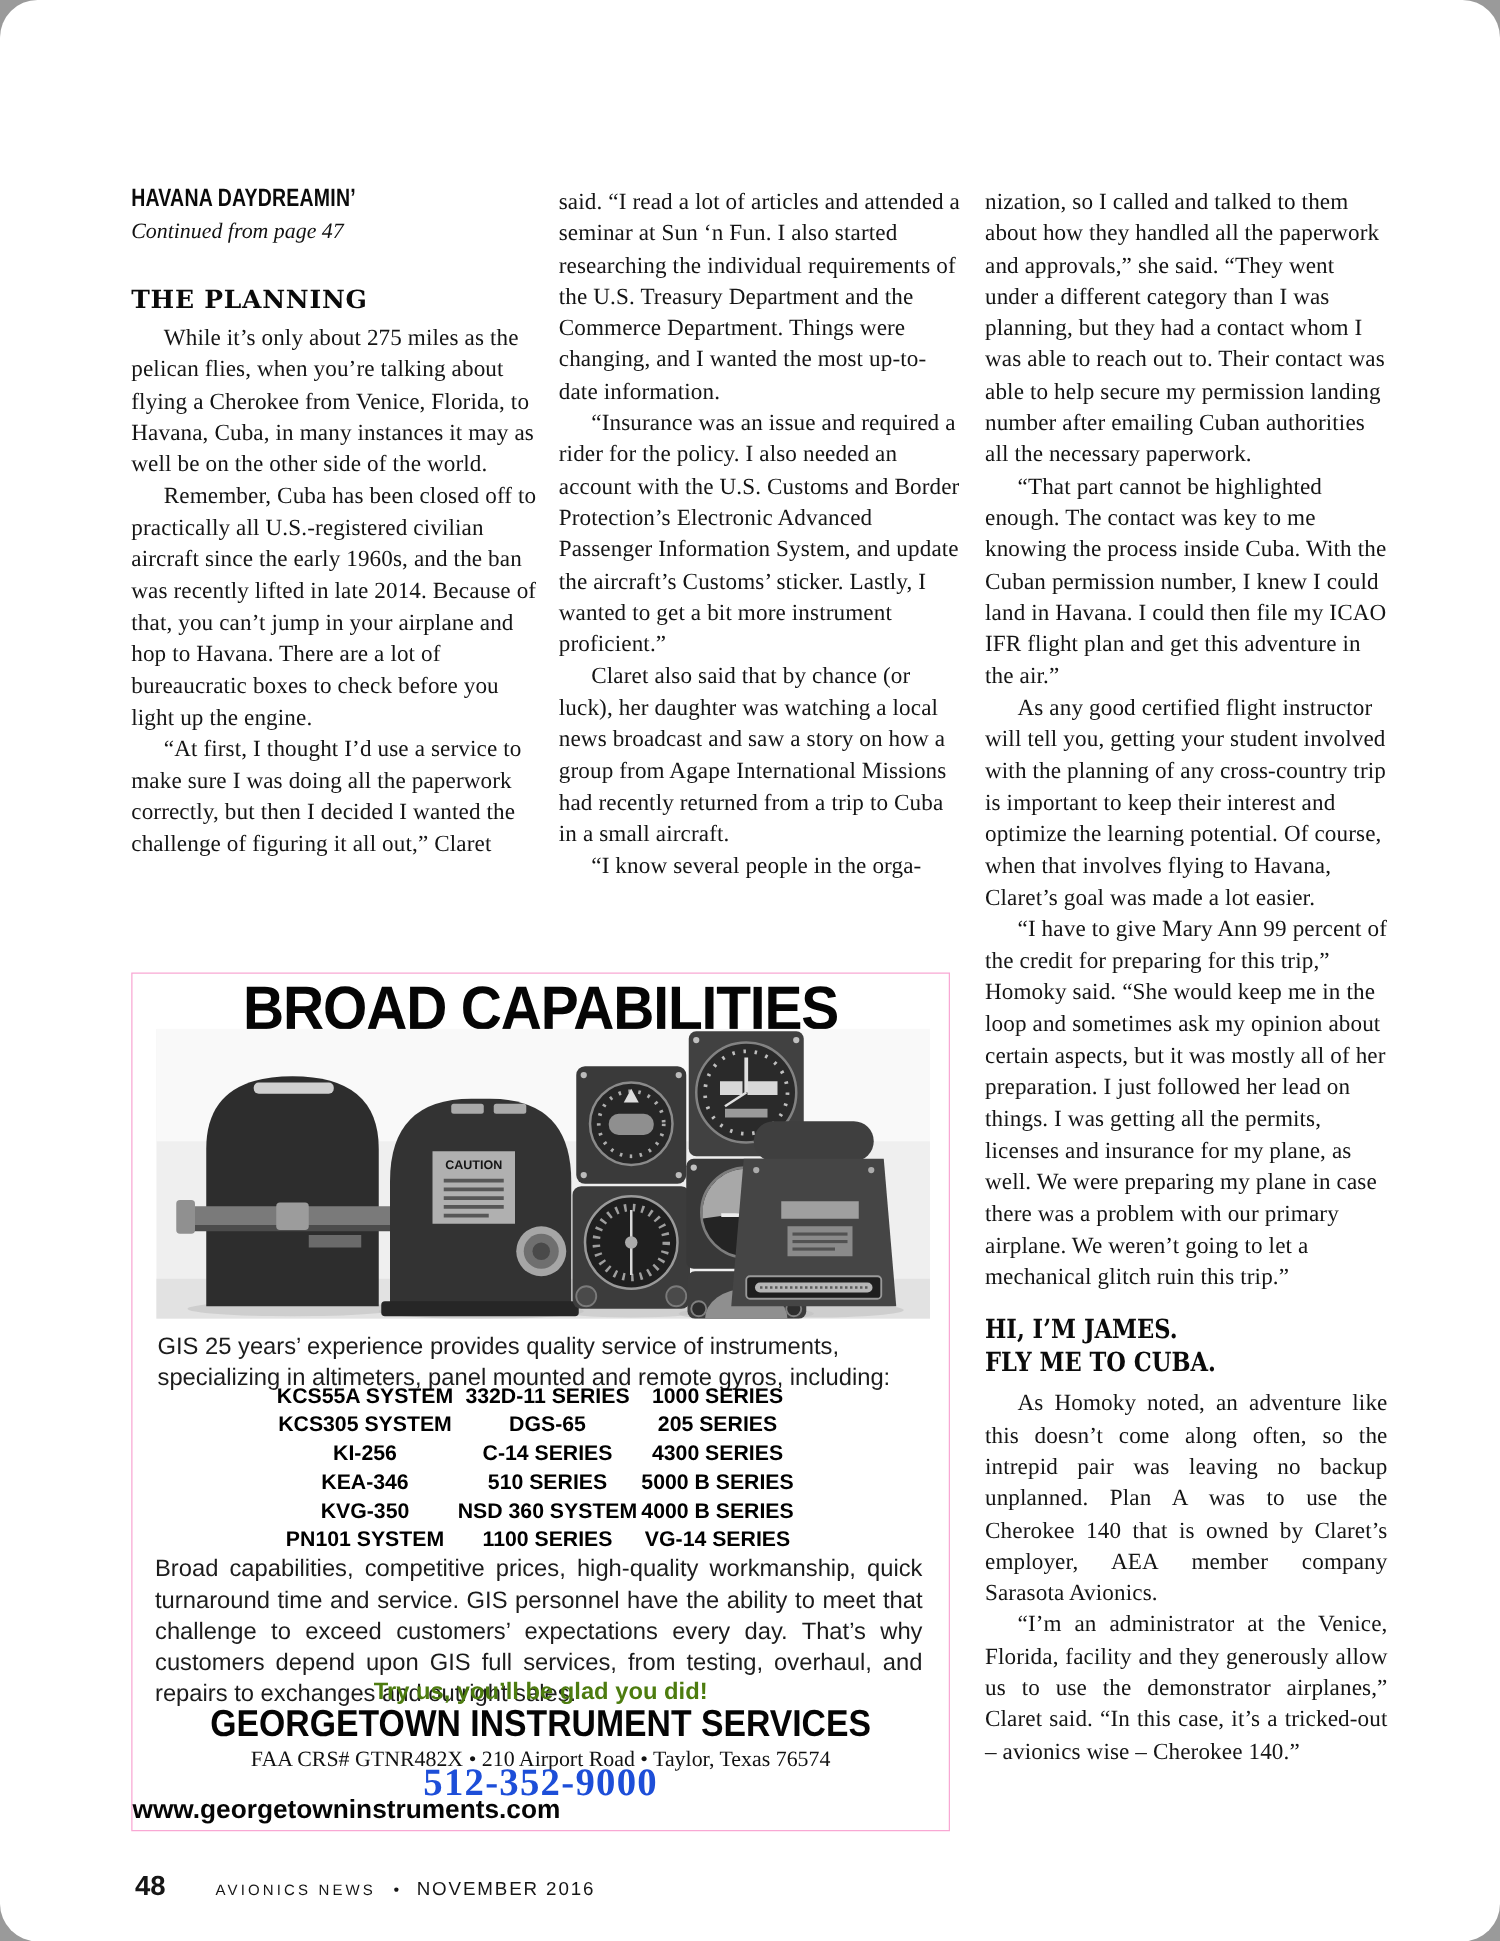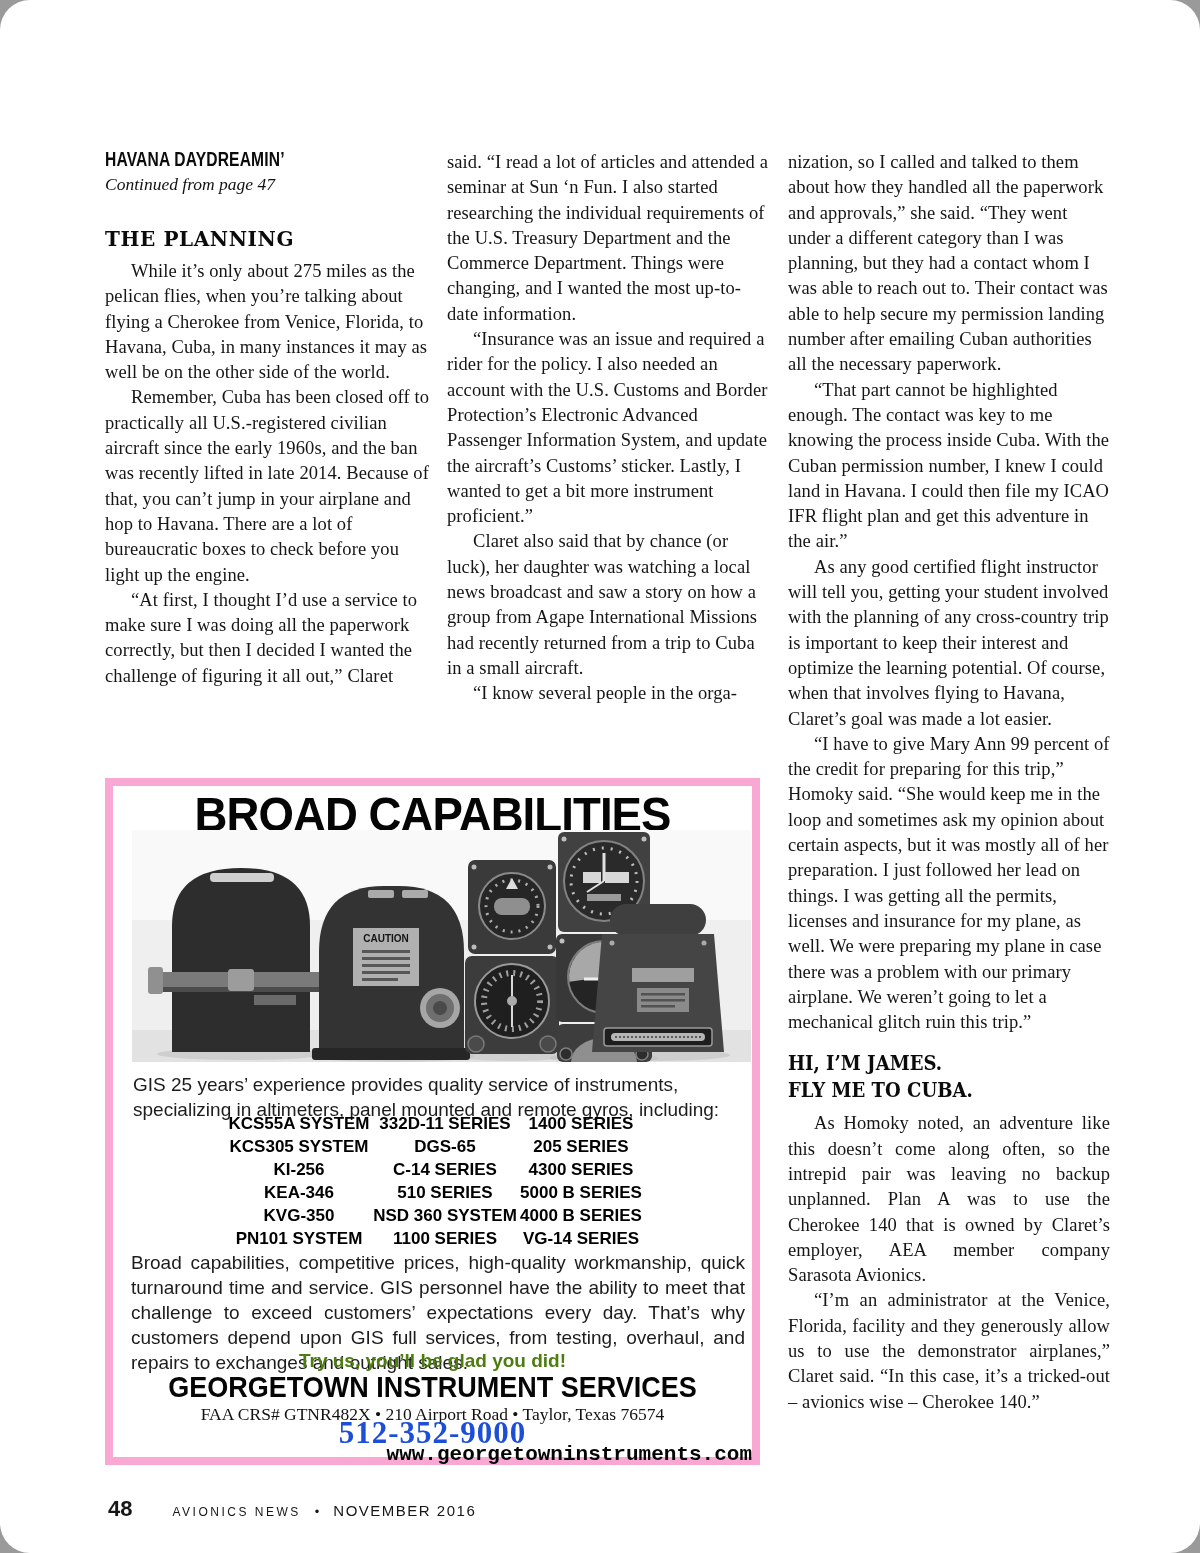--- a/index.html
+++ b/index.html
@@ -11,21 +11,21 @@
   .continued{font-style:italic;font-size:17.5px;margin-top:3px;color:#111;}
   .slab{font-family:"DejaVu Serif",serif;font-weight:bold;font-size:20px;letter-spacing:.6px;
         color:#0b0b0b;margin:0;}
   .slab-head{margin-top:32px;margin-bottom:8px;}
   .subhead-line{font-family:"DejaVu Serif",serif;font-weight:bold;font-size:21px;line-height:27px;
         color:#0b0b0b;transform:scaleX(.86);transform-origin:left;white-space:nowrap;}
   .bp{font-size:18.5px;line-height:25.3px;margin:0;text-indent:26px;letter-spacing:.1px;}
   .noind{text-indent:0;}
   .justify{text-align:justify;}
   
-  .ad{position:absolute;left:105px;top:778px;width:655px;height:687px;border:8px solid #f9a8d4;
+  .ad{position:absolute;left:105px;top:778px;width:655px;height:687px;border:1px solid #f9a8d4;
       box-sizing:border-box;background:#fff;}
   .ad-headline{position:absolute;left:0;top:2px;width:100%;text-align:center;
       font-family:"Liberation Sans",sans-serif;font-weight:bold;font-size:49px;line-height:52px;
       color:#050505;transform:scaleX(.93);transform-origin:center;white-space:nowrap;letter-spacing:-1px;}
   .ad-photo{position:absolute;left:19px;top:44px;width:619px;height:232px;}
   .ad-intro{position:absolute;left:20px;top:286px;width:610px;
       font-family:"Liberation Sans",sans-serif;font-size:19px;line-height:25px;color:#1c1c1c;}
   .series-col{position:absolute;font-family:"Liberation Sans",sans-serif;font-weight:bold;
       font-size:17px;line-height:23px;text-align:center;color:#000000;white-space:nowrap;}
   .series-col div{height:23px;}
@@ -34,22 +34,22 @@
   .ad-tagline{position:absolute;left:0;top:564px;width:100%;text-align:center;
       font-family:"Liberation Sans",sans-serif;font-weight:bold;font-size:19px;color:#4d7c0f;}
   .ad-company{position:absolute;left:0;top:585px;width:100%;text-align:center;
       font-family:"Liberation Sans",sans-serif;font-weight:bold;font-size:30px;line-height:32px;
       color:#050505;transform:scaleX(.9);transform-origin:center;white-space:nowrap;}
   .ad-address{position:absolute;left:0;top:618px;width:100%;text-align:center;
       font-family:Liberation Serif, serif;font-size:17.5px;color:#111;}
   .ad-phone{position:absolute;left:0;top:630px;width:100%;text-align:center;
       font-family:"Liberation Serif",serif;font-weight:bold;font-size:31px;line-height:34px;
       letter-spacing:1px;color:#1d4ed8;}
-  .ad-url{position:absolute;left:0;top:657px;width:100%;text-align:right;
-      font-family:Liberation Mono, monospace;font-weight:bold;font-size:21px;color:#050505;}
+  .ad-url{position:absolute;left:0;top:657px;width:100%;text-align:left;
+      font-family:Liberation Sans, sans-serif;font-weight:bold;font-size:21px;color:#050505;}
   
   .footer{position:absolute;left:108px;top:1496px;font-family:"Liberation Sans",sans-serif;color:#161616;}
   .footer .pn{font-weight:bold;font-size:22px;vertical-align:baseline;}
   .footer .mag{font-size:12px;letter-spacing:2.5px;margin-left:40px;}
   .footer .sep{font-size:13px;margin:0 14px;}
   .footer .iss{font-size:15px;letter-spacing:1.5px;}
 </style>
 </head>
 <body>
 
@@ -207,21 +207,21 @@
     </div>
     <div class="series-col" style="left:257px;top:326px;width:150px">
       <div>332D-11 SERIES</div>
       <div>DGS-65</div>
       <div>C-14 SERIES</div>
       <div>510 SERIES</div>
       <div>NSD 360 SYSTEM</div>
       <div>1100 SERIES</div>
     </div>
     <div class="series-col" style="left:388px;top:326px;width:160px">
-      <div>1400 SERIES</div>
+      <div>1000 SERIES</div>
       <div>205 SERIES</div>
       <div>4300 SERIES</div>
       <div>5000 B SERIES</div>
       <div>4000 B SERIES</div>
       <div>VG-14 SERIES</div>
     </div>
 
     <div class="ad-body">Broad capabilities, competitive prices, high-quality workmanship, quick turnaround time and service.  GIS personnel have the ability to meet that challenge to exceed customers’ expectations every day. That’s why customers depend upon GIS full services, from testing, overhaul, and repairs to exchanges and outright sales.</div>
     <div class="ad-tagline">Try us, you’ll be glad you did!</div>
     <div class="ad-company">GEORGETOWN INSTRUMENT SERVICES</div>

